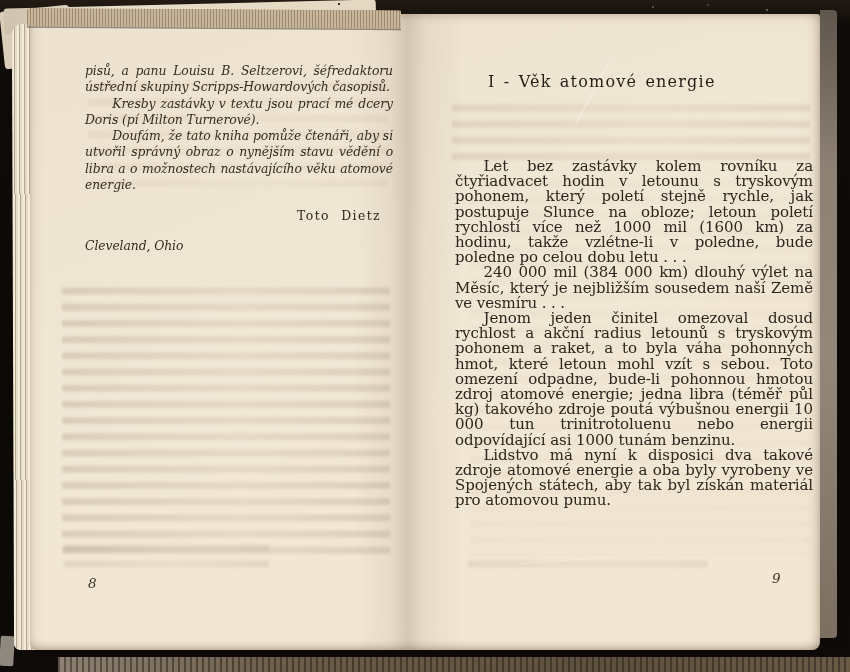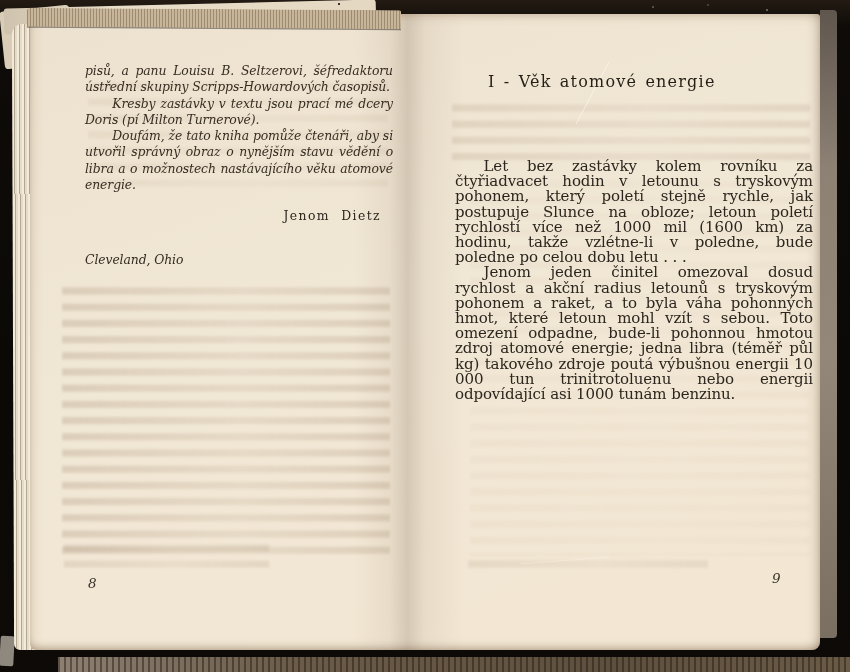--- a/index.html
+++ b/index.html
@@ -86,21 +86,21 @@
     position:absolute;left:85px;top:63px;width:308px;z-index:5;
     font-style:italic;font-size:12.4px;line-height:16.3px;
     color:#362d22;text-align:justify;letter-spacing:-0.1px;
   }
   .left-text p{margin:0;text-indent:2.2em;}
   .left-text p.first{text-indent:0;}
   .signature{
     margin-top:15px;text-align:right;padding-right:12px;
     font-style:normal;letter-spacing:1.4px;word-spacing:6px;color:#2e271e;
   }
-  .place{margin-top:27px;color:#342b21;}
+  .place{margin-top:13px;color:#342b21;}
   .chapter-title{
     position:absolute;left:488px;top:69px;z-index:5;
     font-size:16px;line-height:26px;letter-spacing:1.2px;word-spacing:2px;
     color:#251f17;
   }
   .right-text{
     position:absolute;left:455px;top:159px;width:358px;z-index:5;
     font-size:15px;line-height:15.2px;color:#2c261e;
     text-align:justify;letter-spacing:-0.1px;
   }
@@ -142,25 +142,27 @@
       <div class="bleed-lines"></div>
     </div>
   <div class="scratch scratch-1"></div>
   <div class="scratch scratch-2"></div>
   <div class="dust"></div>
 
   <div class="left-text">
     <p class="first">pisů, a panu Louisu B. Seltzerovi, šéfredaktoru ústřední skupiny Scripps-Howardových časopisů.</p>
     <p>Kresby zastávky v textu jsou prací mé dcery Doris (pí Milton Turnerové).</p>
     <p>Doufám, že tato kniha pomůže čtenáři, aby si utvořil správný obraz o nynějším stavu vědění o libra a o možnostech nastávajícího věku atomové energie.</p>
-    <div class="signature">Jenom Dietz</div>
+    <div class="signature">Toto Dietz</div>
     <div class="place">Cleveland, Ohio</div>
   </div>
   <div class="pagenum pagenum-left">8</div>
 
   <div class="chapter-title">I - Věk atomové energie</div>
   <div class="right-text">
     <p>Let bez zastávky kolem rovníku za čtyřiadvacet hodin v letounu s tryskovým pohonem, který poletí stejně rychle, jak postupuje Slunce na obloze; letoun poletí rychlostí více než 1000 mil (1600 km) za hodinu, takže vzlétne-li v poledne, bude poledne po celou dobu letu . . .</p>
+    <p>240 000 mil (384 000 km) dlouhý výlet na Měsíc, který je nejbližším sousedem naší Země ve vesmíru . . .</p>
     <p>Jenom jeden činitel omezoval dosud rychlost a akční radius letounů s tryskovým pohonem a raket, a to byla váha pohonných hmot, které letoun mohl vzít s sebou. Toto omezení odpadne, bude-li pohonnou hmotou zdroj atomové energie; jedna libra (téměř půl kg) takového zdroje poutá výbušnou energii 10 000 tun trinitrotoluenu nebo energii odpovídající asi 1000 tunám benzinu.</p>
+    <p>Lidstvo má nyní k disposici dva takové zdroje atomové energie a oba byly vyrobeny ve Spojených státech, aby tak byl získán materiál pro atomovou pumu.</p>
   </div>
   <div class="pagenum pagenum-right">9</div>
 
 </div>
 
 </body></html>

